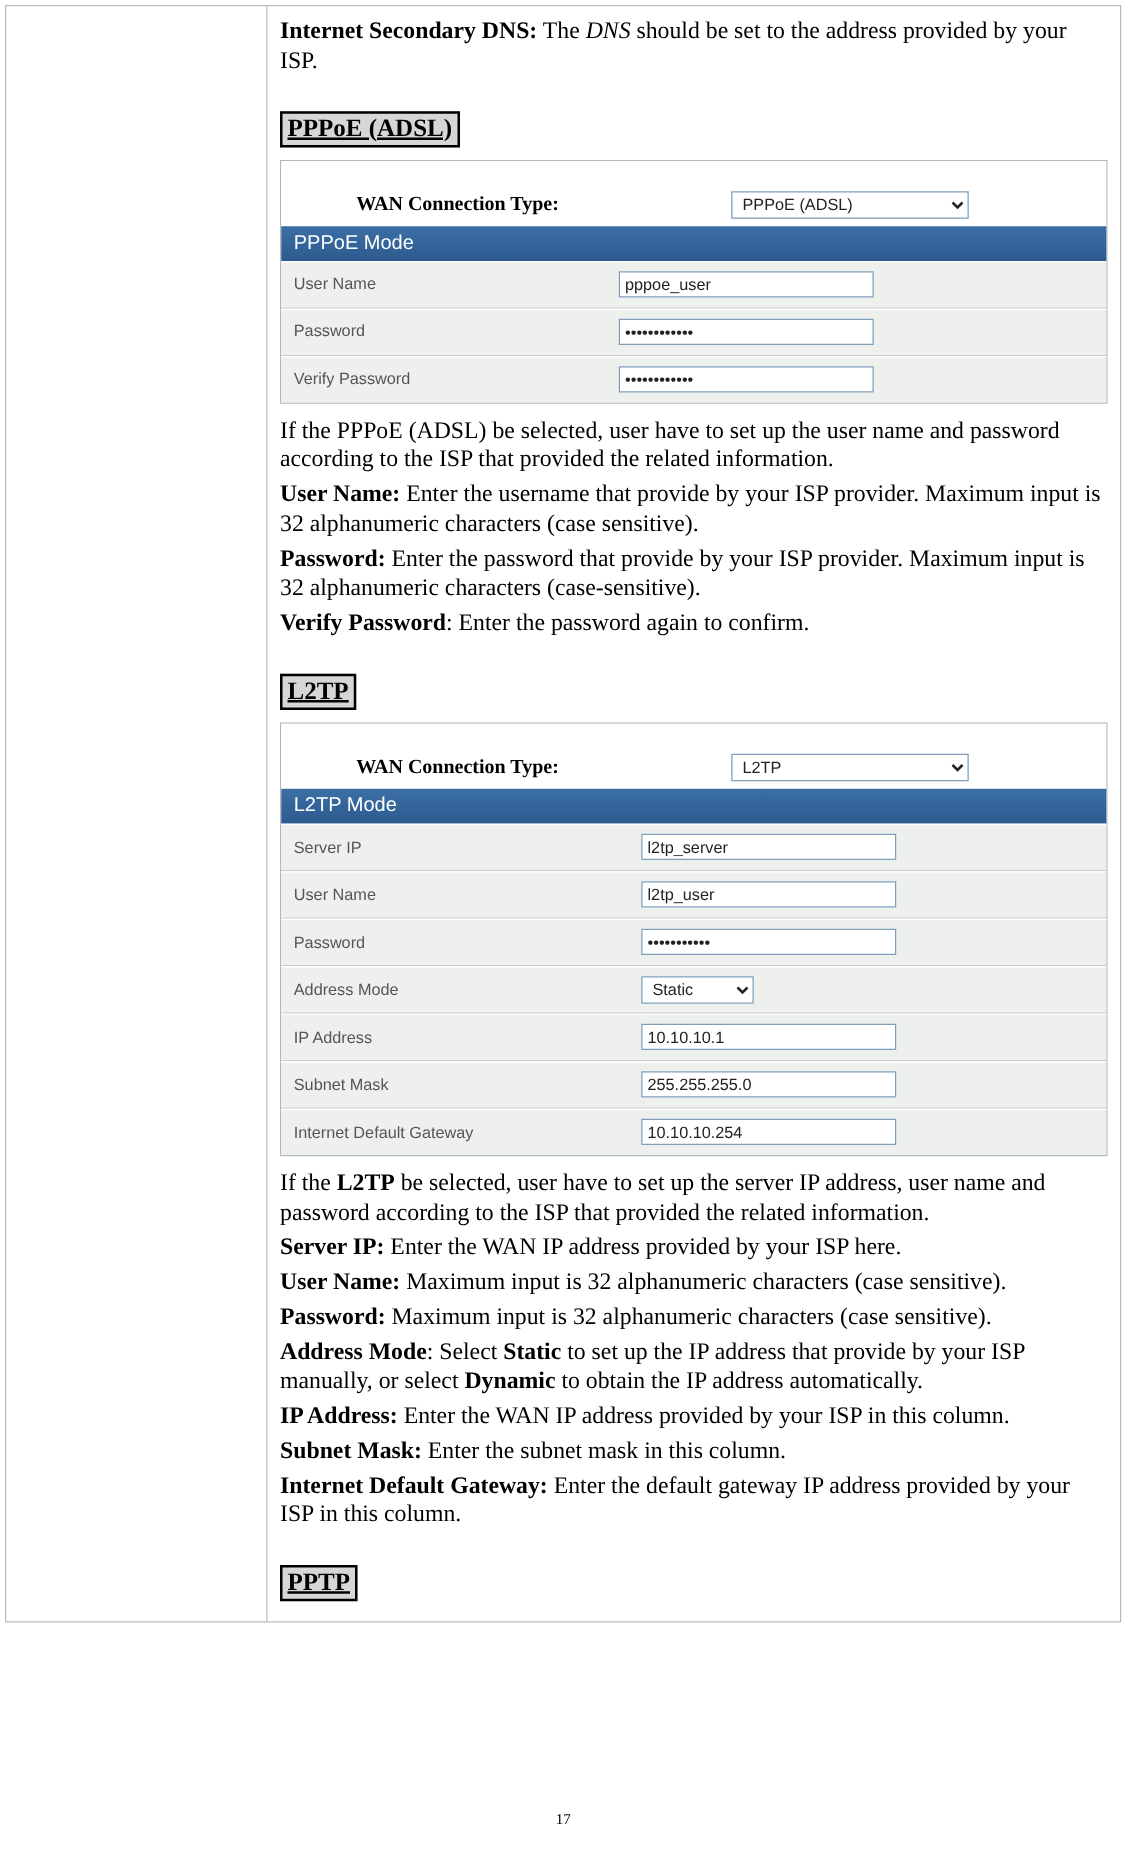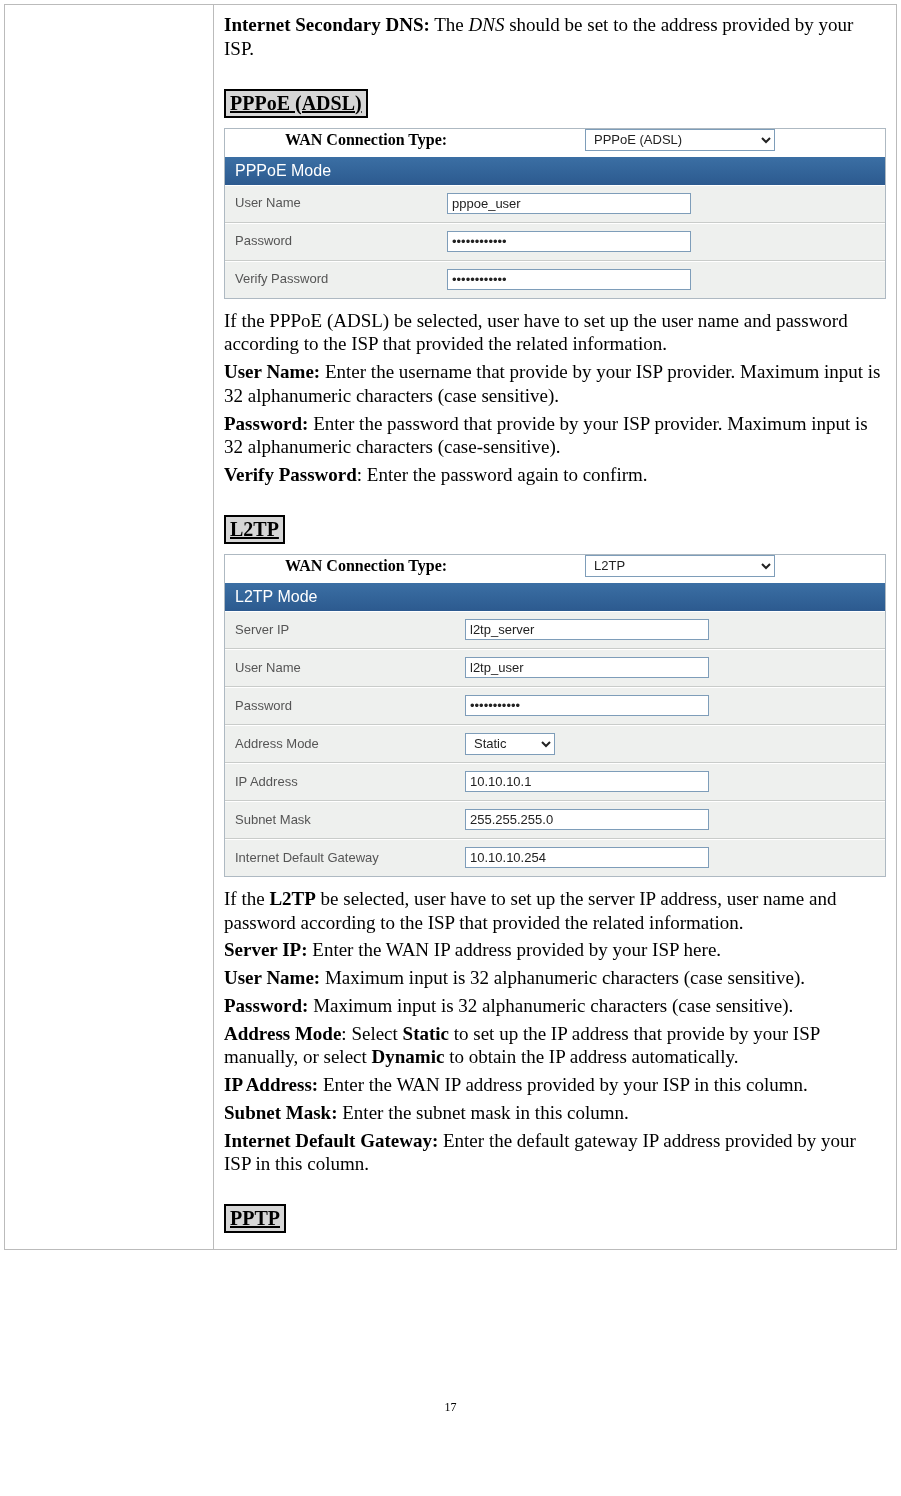--- a/index.html
+++ b/index.html
@@ -46,21 +46,21 @@
   .cfg-panel{
     font-family:Tahoma,Arial,sans-serif;
     font-size:13px;
     color:#444;
     border:1px solid #aeb9c2;
     margin:4px 0 10px 0;
   }
   .cfg-top{
     display:flex;
     align-items:center;
-    padding:0 10px 6px 60px;
+    padding:24px 10px 6px 60px;
     background:#fff;
   }
   .cfg-top-label{
     font-family:"Times New Roman",Times,serif;
     font-weight:bold;
     color:#000;
     font-size:16px;
     flex:0 0 300px;
   }
   .cfg-select{
@@ -83,35 +83,36 @@
     padding:4px 10px;
   }
   .cfg-row{
     display:flex;
     align-items:center;
     background:#eef0ee;
     border-top:1px solid #fff;
     border-bottom:1px solid #c9ccca;
     padding:5px 10px;
     min-height:26px;
+    gap:48px;
   }
   .cfg-row:last-child{border-bottom:none;}
   .cfg-row-label{
     flex:0 0 212px;
     color:#555;
   }
   .cfg-panel.l2tp .cfg-row-label{flex:0 0 230px;}
   .cfg-input{
     font-family:Tahoma,Arial,sans-serif;
     font-size:13px;
     color:#222;
     border:1px solid #7e9db9;
     background:#fff;
     height:21px;
-    width:244px;
+    width:204px;
     padding:0 4px;
     box-sizing:border-box;
   }
   .page-num{
     text-align:center;
     font-family:"Times New Roman",Times,serif;
     font-size:12px;
     margin-top:150px;
     padding-bottom:40px;
   }

